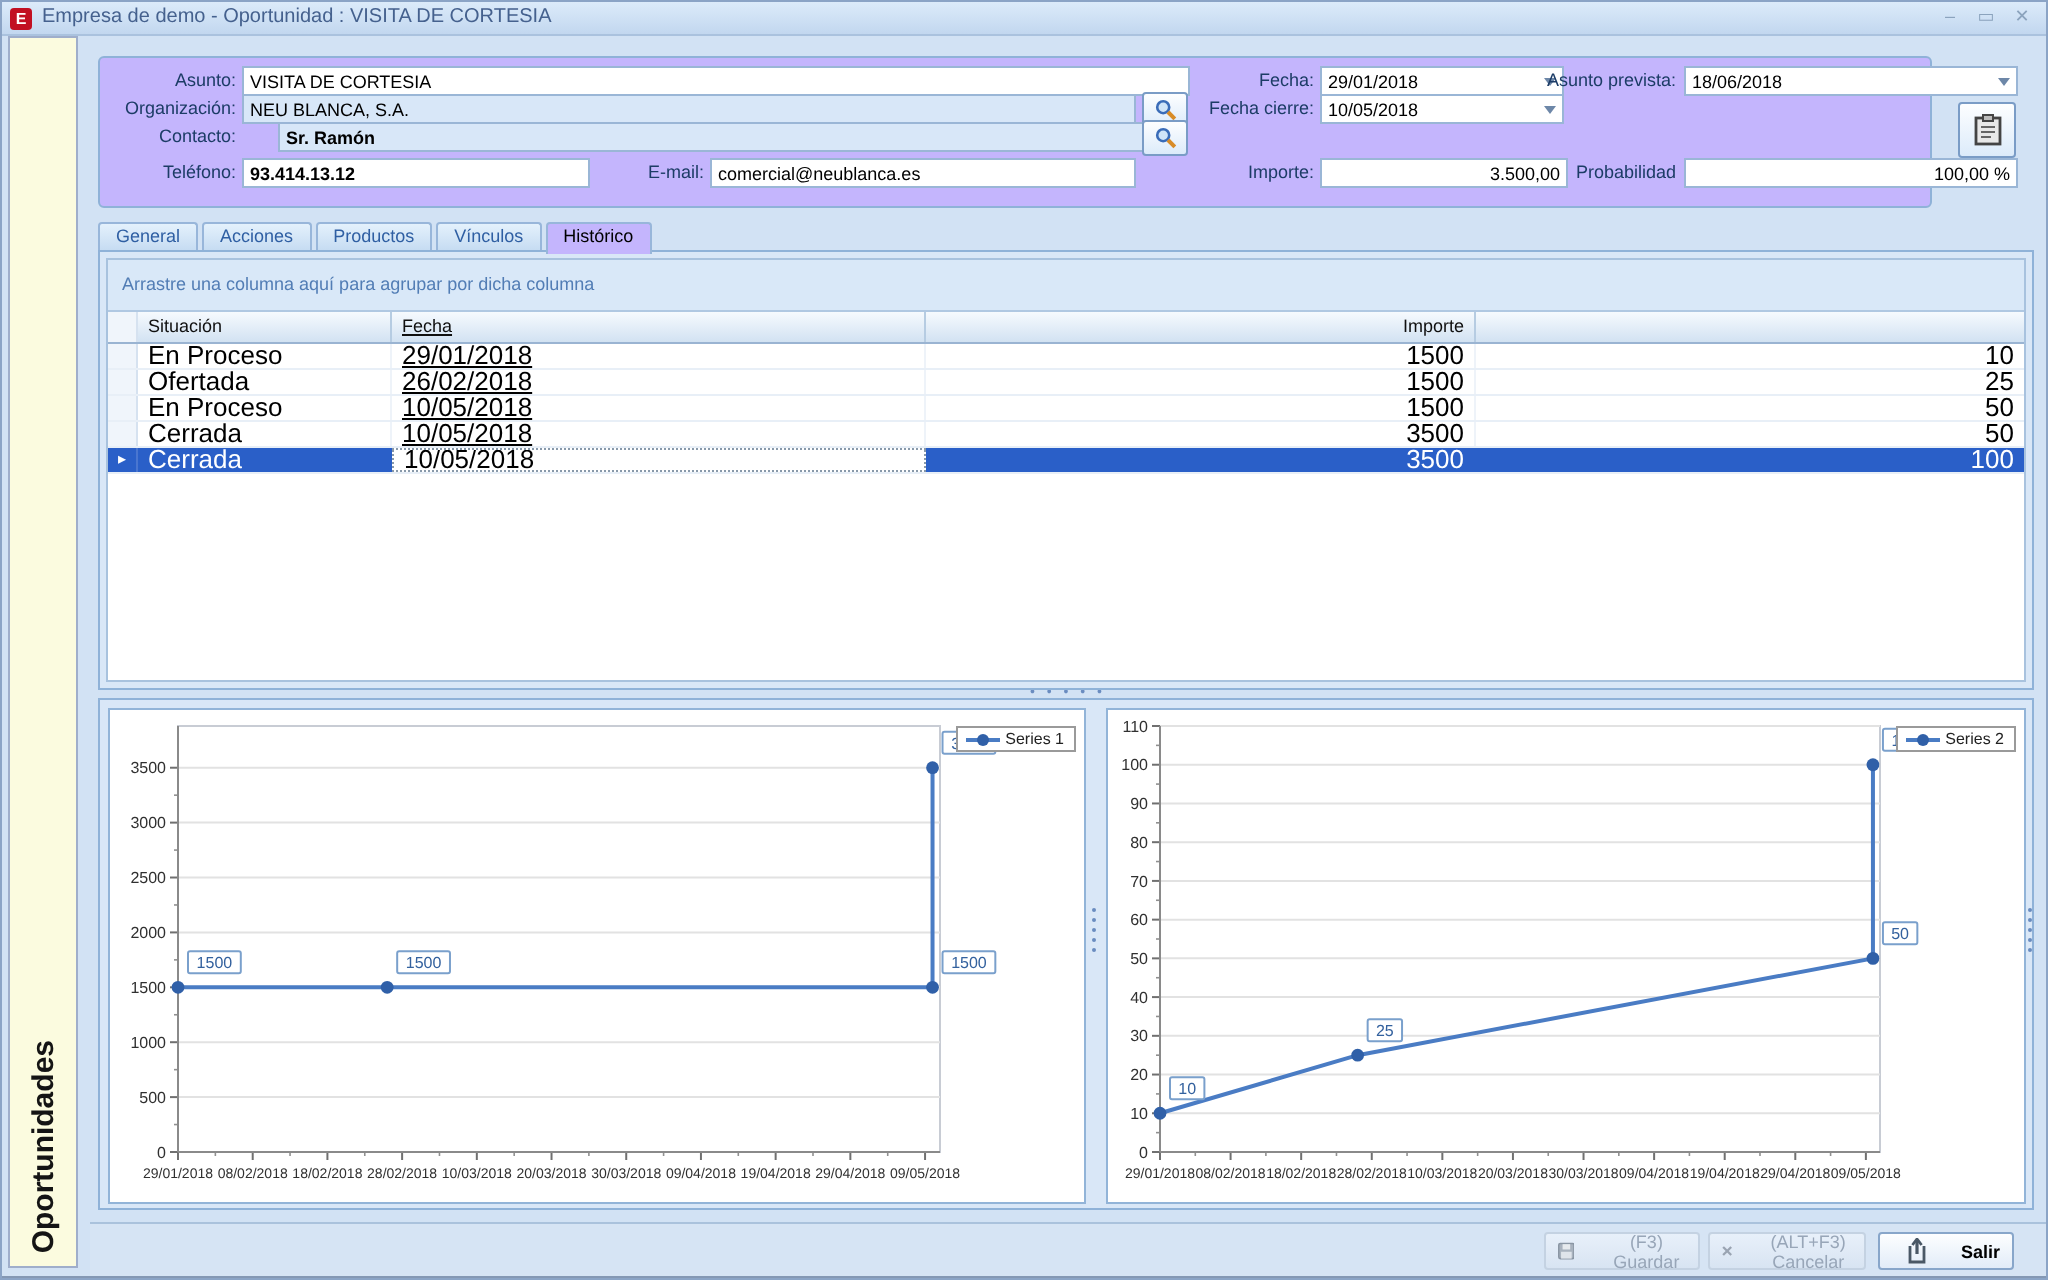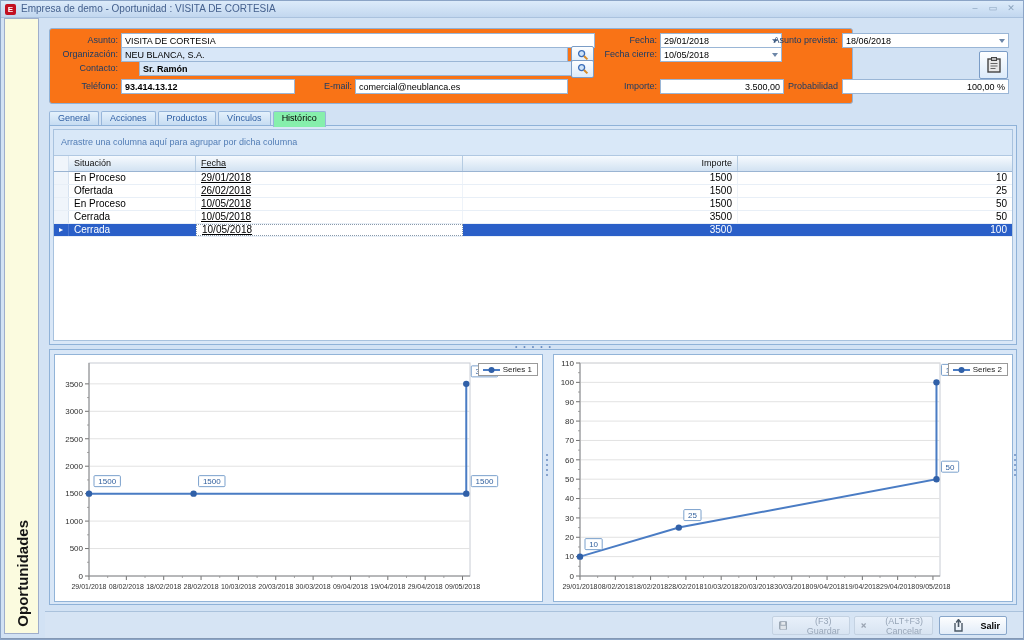--- a/index.html
+++ b/index.html
@@ -13,55 +13,55 @@
   .title-text{position:absolute;left:20px;top:0;line-height:16px;font-size:10px;color:#45618e;white-space:nowrap;}
   .win-controls{position:absolute;right:6px;top:0;height:16px;display:flex;gap:6px;}
   .win-controls span{width:12px;text-align:center;font-size:9px;line-height:15px;color:#8ba3bd;cursor:default;}
   
   .sidebar{position:absolute;left:3px;top:17px;width:35px;height:616px;background:#fbfbdf;
            border:1px solid #9fae cc;border:1px solid #9faecb;box-sizing:border-box;}
   .sidebar-label{position:absolute;bottom:6px;left:50%;transform:translateX(-50%) ;
                  writing-mode:vertical-rl;text-orientation:mixed;transform:translateX(-50%) rotate(180deg);
                  font-size:15px;font-weight:bold;color:#141414;white-space:nowrap;}
   
-  .form-panel{position:absolute;left:48px;top:27px;width:804px;height:76px;background:#f97316;
+  .form-panel{position:absolute;left:48px;top:27px;width:917px;height:76px;background:#c4b5fd;
               border:1px solid #8fb2d8;border-radius:3px;box-sizing:border-box;}
   .f-label{position:absolute;text-align:right;font-size:9px;line-height:15px;color:#1c3c66;white-space:nowrap;}
   .f-input{position:absolute;height:15px;border:1px solid #9ab6d6;background:#fff;font-size:9px;
            padding:0 3px;box-sizing:border-box;font-family:"Liberation Sans",sans-serif;color:#000;}
   .f-input.ro{background:#d8e7f8;}
   .f-input.num{text-align:right;}
   .date-wrap{position:absolute;height:15px;border:1px solid #9ab6d6;background:#fff;box-sizing:border-box;}
   .date-wrap input{position:absolute;left:0;top:0;width:calc(100% - 13px);height:13px;border:0;font-size:9px;
            padding:0 3px;font-family:"Liberation Sans",sans-serif;background:transparent;}
   .dd-arrow{position:absolute;right:3px;top:5px;width:0;height:0;border-left:3px solid transparent;
             border-right:3px solid transparent;border-top:4px solid #6d87a8;}
   .mini-btn{position:absolute;border:1px solid #7a9cc6;border-radius:2px;
             background:linear-gradient(#fdfeff,#dcebfa);display:flex;align-items:center;justify-content:center;cursor:default;}
   
   .tabs{position:absolute;left:48px;top:110px;height:15px;display:flex;z-index:3;}
   .tab{height:13px;margin-right:2px;padding:0 8px;font-size:9px;line-height:13px;color:#2f5fa3;
        background:linear-gradient(#e4f1fc,#c6dcf2);border:1px solid #98b6da;border-bottom:0;
        border-radius:2px 2px 0 0;cursor:default;}
-  .tab.active{height:15px;background:#86efac;color:#000;}
+  .tab.active{height:15px;background:#c4b5fd;color:#000;}
   
   .tab-panel{position:absolute;left:48px;top:124px;width:968px;height:220px;background:#d9e7f7;
              border:1px solid #8fb2d8;box-sizing:border-box;z-index:2;}
   .grid-box{position:absolute;left:3px;top:3px;width:960px;height:212px;background:#fff;
             border:1px solid #a8c2de;box-sizing:border-box;overflow:hidden;}
   .group-bar{position:absolute;left:0;top:0;width:100%;height:26px;background:#d9e8f8;
              border-bottom:1px solid #b0c8e2;box-sizing:border-box;}
   .group-bar span{margin-left:7px;font-size:9px;line-height:25px;color:#527db5;text-align:right;}
   .grid-header{position:absolute;left:0;top:26px;width:100%;height:16px;display:flex;
                background:linear-gradient(#f6fafe,#d2e2f2);border-bottom:1px solid #9ab4d2;box-sizing:border-box;}
   .grid-header .cell{border-right:1px solid #b6cce2;font-size:9px;line-height:15px;padding:0 5px;box-sizing:border-box;
                      color:#101010;white-space:nowrap;overflow:hidden;}
   .grid-body{position:absolute;left:0;top:42px;width:100%;bottom:0;background:#fff;}
   .grid-row{display:flex;height:13px;border-bottom:1px solid #e8eff7;background:#fff;box-sizing:border-box;}
-  .grid-row .cell{font-size:10px;line-height:12px;padding:0 5px;box-sizing:border-box;white-space:nowrap;overflow:hidden;
+  .grid-row .cell{font-size:13px;line-height:12px;padding:0 5px;box-sizing:border-box;white-space:nowrap;overflow:hidden;
                   border-right:1px solid #eef3f9;}
   .col-sel{width:15px;padding:0 !important;text-align:center;background:#f0f5fb;border-right:1px solid #d6e2f0 !important;}
   .col-sit{width:127px;}
   .col-fec{width:267px;text-decoration:underline;}
   .col-imp{width:275px;text-align:right;}
   .col-pro{flex:1;text-align:right;border-right:0 !important;}
   .grid-row.selected{background:#2a5fc8;}
   .grid-row.selected .cell{color:#fff;border-right-color:#2a5fc8;}
   .grid-row.selected .col-sel{background:#2a5fc8;color:#fff;font-size:8px;line-height:12px;border-right-color:#4a76d0 !important;}
   .grid-row.selected .edit-cell{background:#fff;color:#000;border:1px dotted #8899aa;line-height:10px;}

